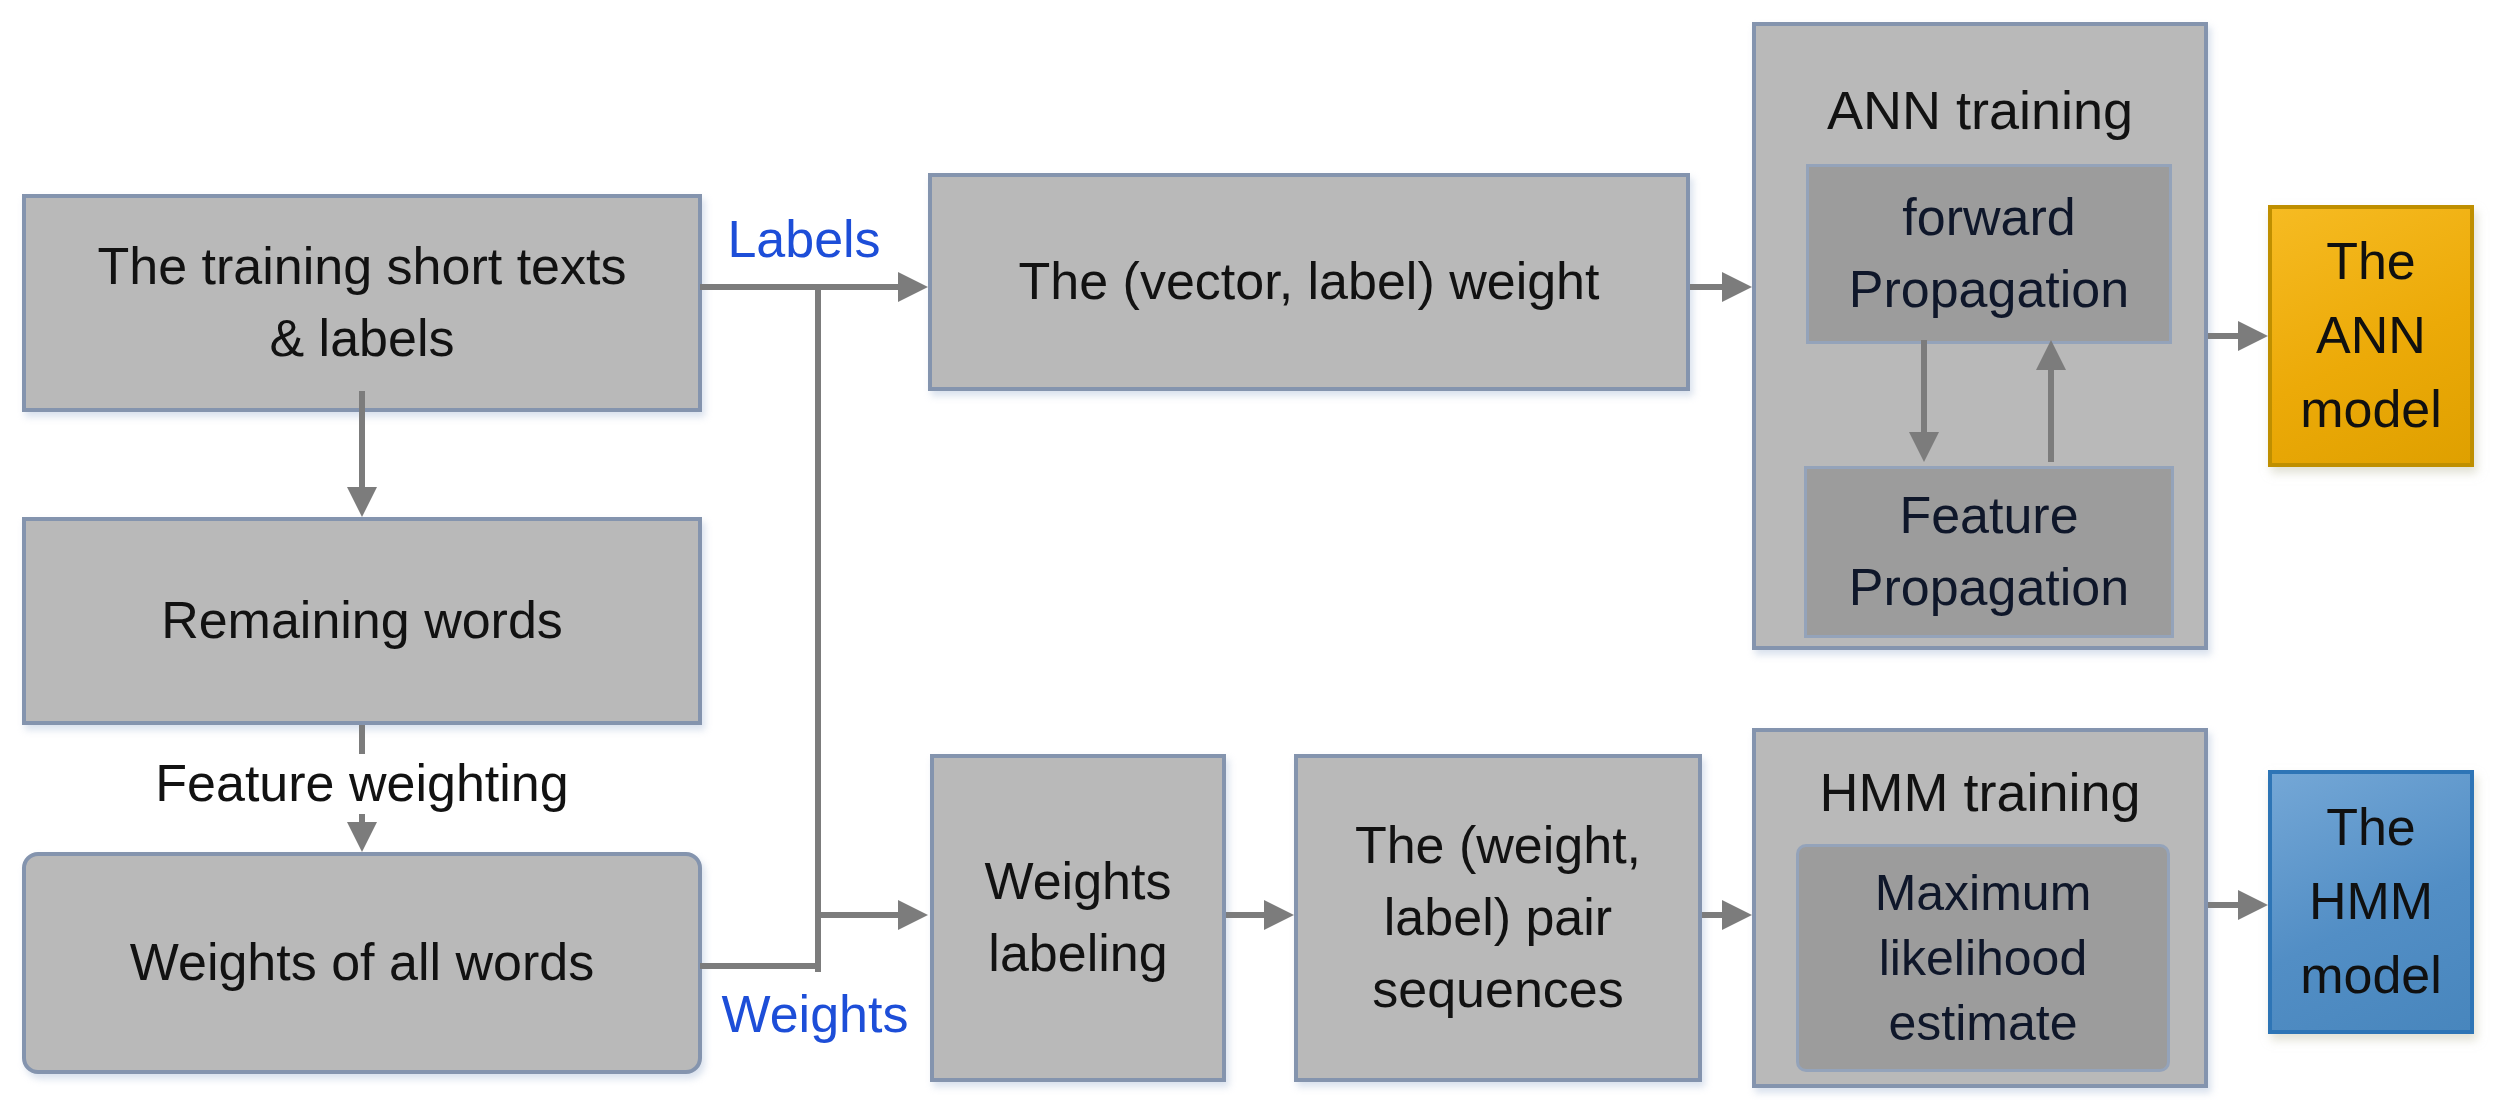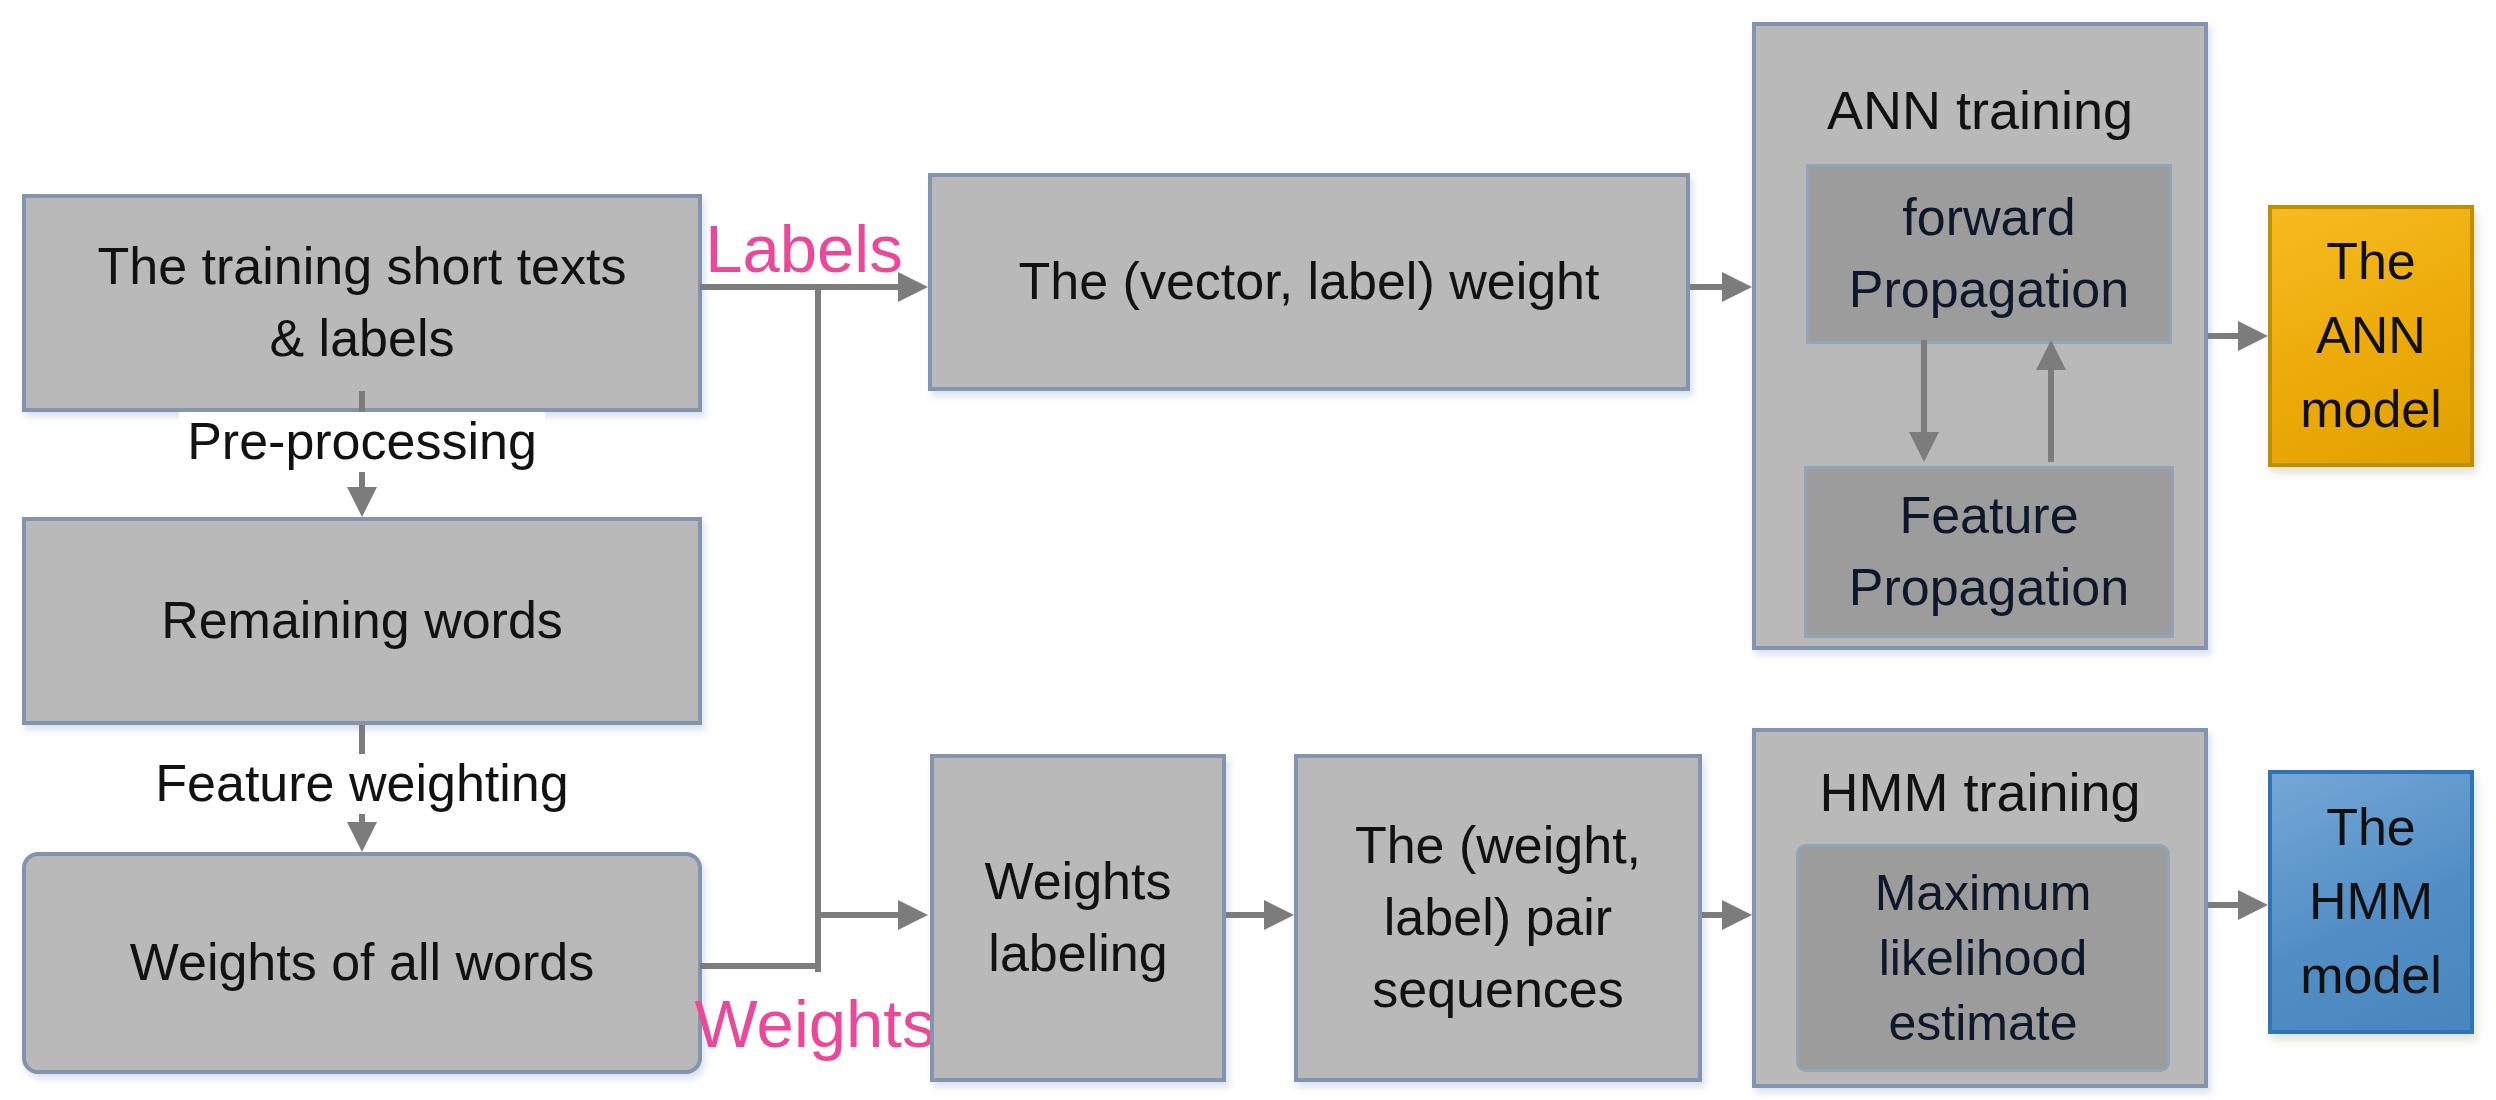--- a/index.html
+++ b/index.html
@@ -43,39 +43,38 @@
   .hline{position:absolute;height:6px;background:#7c7c7c;}
   .vline{position:absolute;width:6px;background:#7c7c7c;}
   .head-right{position:absolute;width:0;height:0;border-top:15px solid transparent;border-bottom:15px solid transparent;border-left:30px solid #7c7c7c;}
   .head-down{position:absolute;width:0;height:0;border-left:15px solid transparent;border-right:15px solid transparent;border-top:30px solid #7c7c7c;}
   .head-up{position:absolute;width:0;height:0;border-left:15px solid transparent;border-right:15px solid transparent;border-bottom:30px solid #7c7c7c;}
   .edge-label{
     position:absolute;font-size:52px;line-height:1.15;color:#121212;
     background:#ffffff;padding:0 8px;transform:translateX(-50%);white-space:nowrap;
   }
   .edge-label-plain{
-    position:absolute;font-size:67px;line-height:1.15;color:#ec4899;
+    position:absolute;font-size:52px;line-height:1.15;color:#1d4ed8;
     transform:translateX(-50%);white-space:nowrap;
   }
 </style>
 </head>
 <body>
 
 <div class="stage">
 
   <div class="box" style="left:22px;top:173px;width:680px;height:218px;margin-top:21px;">The training short texts
 &amp; labels</div>
 
   <div class="box" style="left:22px;top:517px;width:680px;height:208px;">Remaining words</div>
 
   <div class="box" style="left:22px;top:852px;width:680px;height:222px;border-radius:16px;">Weights of all words</div>
 
   <div class="vline" style="left:359px;top:391px;height:100px;"></div>
   <div class="head-down" style="left:347px;top:487px;"></div>
-  <div class="edge-label" style="left:362px;top:412px;">Pre-processing</div>
 
   <div class="vline" style="left:359px;top:725px;height:100px;"></div>
   <div class="head-down" style="left:347px;top:822px;"></div>
   <div class="edge-label" style="left:362px;top:754px;text-align:right;">Feature weighting</div>
 
   <div class="hline" style="left:700px;top:284px;width:200px;"></div>
   <div class="head-right" style="left:898px;top:272px;"></div>
   <div class="vline" style="left:815px;top:284px;height:688px;"></div>
   <div class="edge-label-plain" style="left:804px;top:210px;">Labels</div>
 

